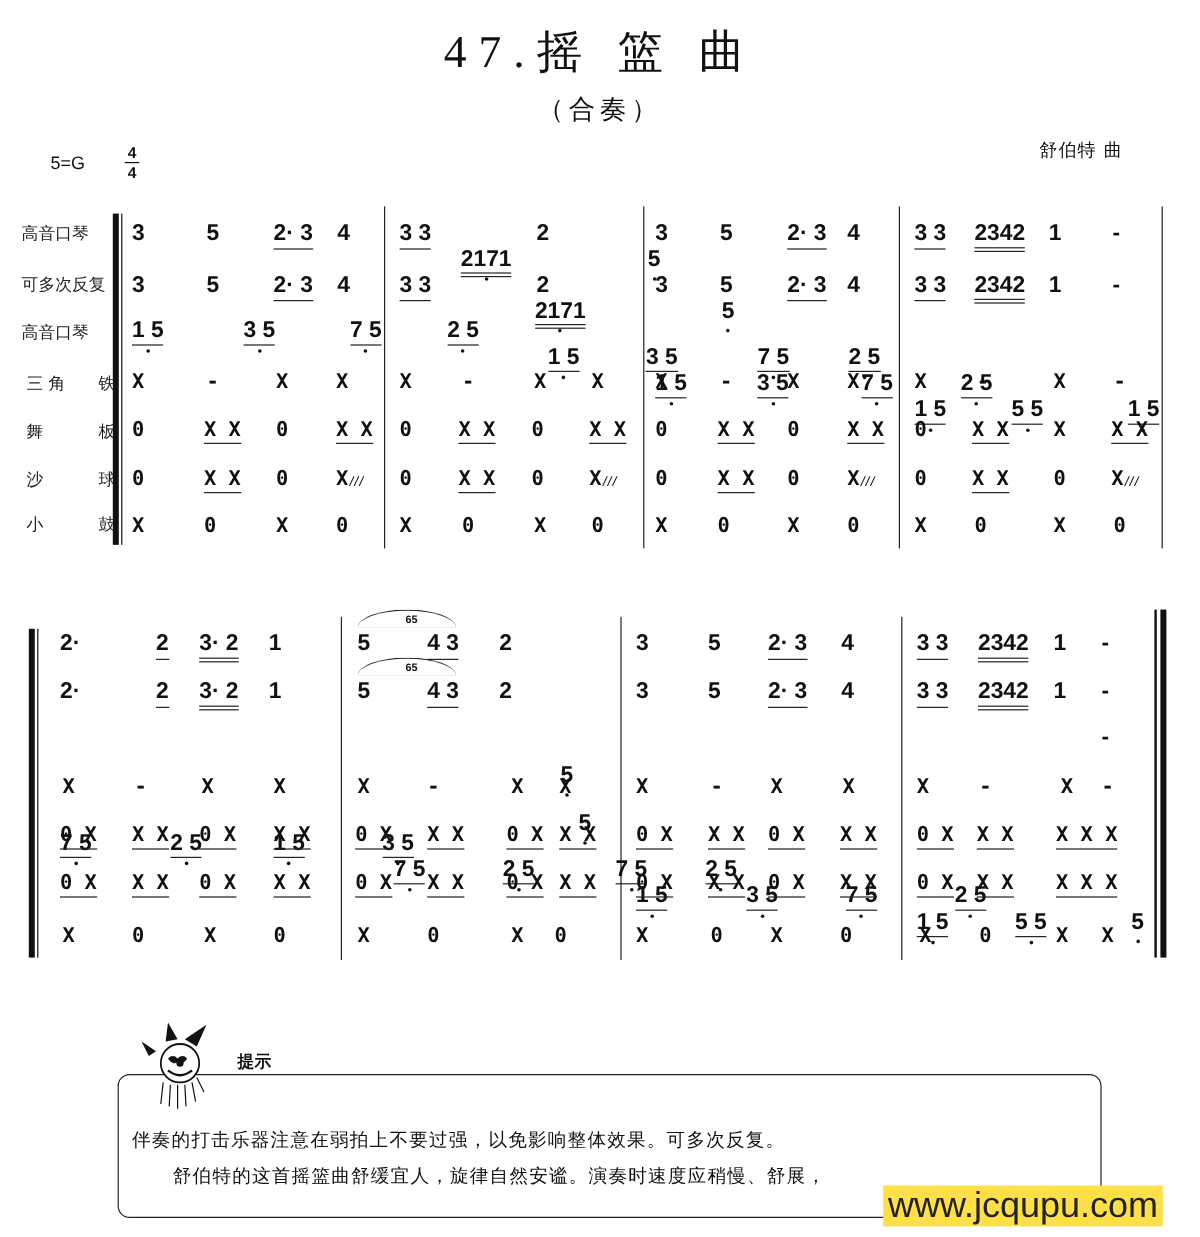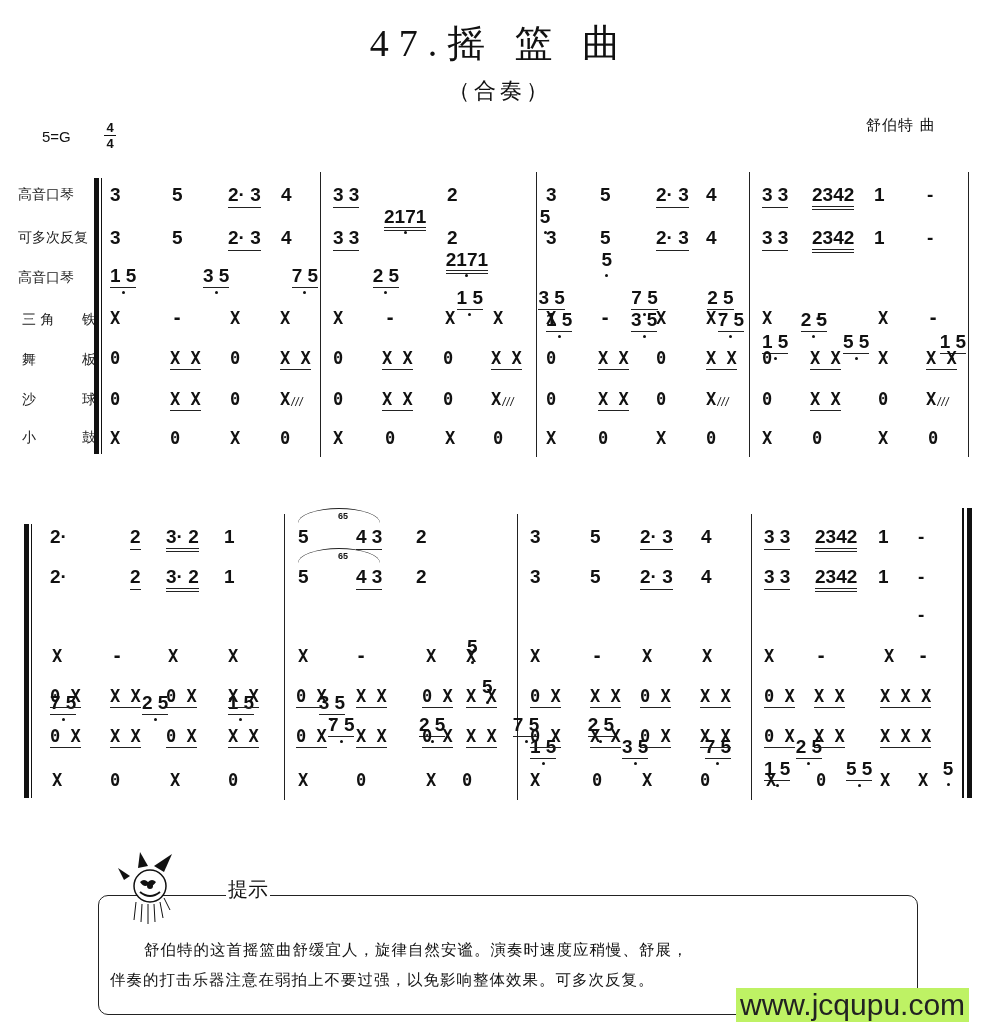--- a/index.html
+++ b/index.html
@@ -21,22 +21,22 @@
   .note { font-weight:bold; font-size:19px; font-family:"Liberation Sans","DejaVu Sans",sans-serif; white-space:nowrap; }
   .perc { font-weight:bold; font-size:17px; font-family:"DejaVu Sans Mono","Liberation Mono",monospace; white-space:nowrap; }
   .ul1 { border-bottom:1.5px solid #222; padding-bottom:1px; }
   .ul2 { border-bottom:4px double #222; padding-bottom:0px; }
   .dot-below { position:relative; }
   .dot-below::after { content:""; position:absolute; left:50%; bottom:-7px; width:3px; height:3px; margin-left:-1.5px; border-radius:50%; background:#111; }
   .slur { border-top:1.5px solid #222; border-radius:50% 50% 0 0 / 100% 100% 0 0; height:14px; }
   .grace { font-size:9px; font-weight:bold; line-height:9px; }
   .hint-box { left:98px; top:895px; width:818px; height:118px; border:1.5px solid #222; border-radius:10px; }
   .hint-text { left:110px; top:935px; width:800px; font-family:"DejaVu Sans",sans-serif; font-size:15.5px; line-height:30px; letter-spacing:1px; }
-  .hint-title { left:196px; top:876px; font-weight:normal; font-size:20px; font-family:"DejaVu Sans",sans-serif; background:#fff; padding:0 2px;margin-left:30px; }
-  .watermark { left:736px; top:988px; font-family:"Liberation Sans",sans-serif; font-size:30px; color:#222; background:#bef264; padding:0 4px; }
+  .hint-title { left:196px; top:876px; font-weight:bold; font-size:14px; font-family:"DejaVu Sans",sans-serif; background:#fff; padding:0 2px; }
+  .watermark { left:736px; top:988px; font-family:"Liberation Sans",sans-serif; font-size:30px; color:#222; background:#fde047; padding:0 4px; }
   .tremolo { font-size:10px; font-weight:normal; letter-spacing:-2px; }
 </style>
 </head>
 <body>
 
 <div class="abs title">47.摇 篮 曲</div>
 <div class="abs subtitle">（合奏）</div>
 <div class="abs composer">舒伯特 曲</div>
 <div class="abs key">5=G</div>
 <div class="abs timesig">
@@ -391,17 +391,17 @@
   <path d="M44 20 L62 8 L54 26 Z" fill="#111"></path>
   <circle cx="40" cy="40" r="16" fill="#fff" stroke="#111" stroke-width="1.5"></circle>
   <path d="M30 36 q4 -4 8 0 q4 -4 8 0 q-4 6 -8 3 q-4 3 -8 -3 Z" fill="#111"></path>
   <circle cx="40" cy="40" r="3" fill="#111"></circle>
   <path d="M30 46 q10 8 20 0" stroke="#111" stroke-width="2" fill="none"></path>
   <path d="M26 56 l-2 18 M32 58 l-1 18 M38 58 l0 20 M44 58 l1 18 M50 56 l3 16 M54 52 l6 12" stroke="#111" stroke-width="1" fill="none"></path>
 </svg>
 <div class="abs" style="left:100px;top:900px;width:30px;height:1px;background:#fff;"></div>
 <div class="abs hint-title">提示</div>
 <div class="abs hint-text">
+  <div>伴奏的打击乐器注意在弱拍上不要过强，以免影响整体效果。可多次反复。</div>
   <div style="padding-left:34px;">舒伯特的这首摇篮曲舒缓宜人，旋律自然安谧。演奏时速度应稍慢、舒展，</div>
-  <div>伴奏的打击乐器注意在弱拍上不要过强，以免影响整体效果。可多次反复。</div>
 </div>
 
 <div class="abs watermark">www.jcqupu.com</div>
 
 </body></html>

